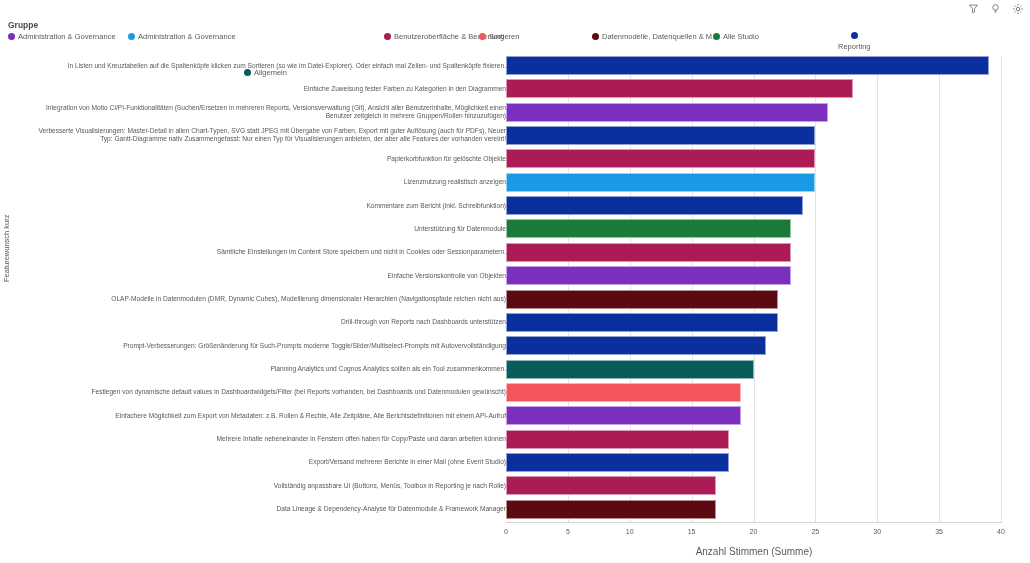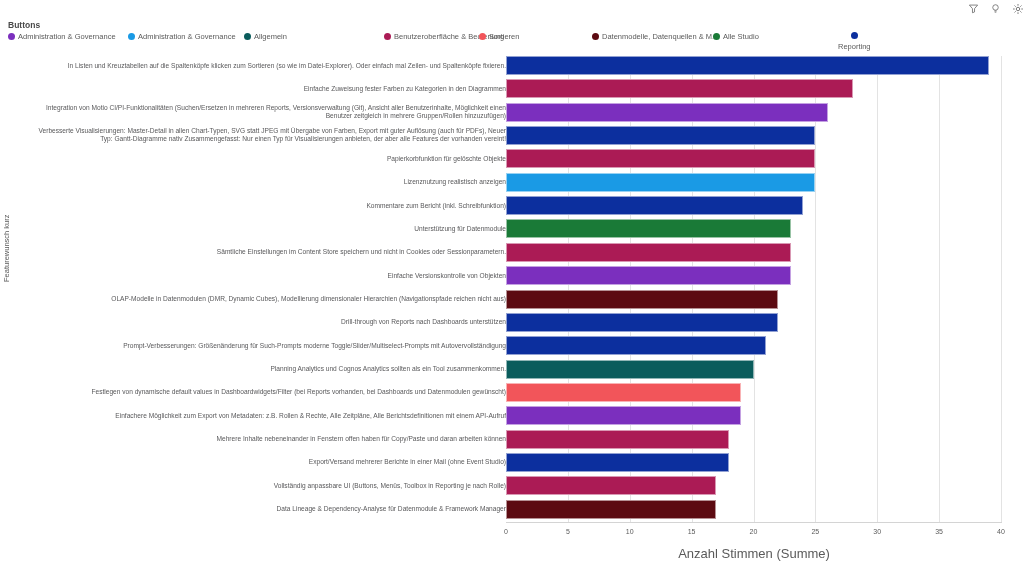--- a/index.html
+++ b/index.html
@@ -154,21 +154,21 @@
     font-size: 7px;
     color: #5a5a5a;
     transform: translateX(-50%);
   }
   #x-axis-title {
     position: absolute;
     left: 506px;
     top: 496px;
     width: 496px;
     text-align: center;
-    font-size: 13px;
+    font-size: 10px;
     color: #5a5a5a;
   }
 </style>
 </head>
 <body>
 
 <div id="chart-header">
   <div id="header-icons">
     <span class="hicon">
       <svg width="11" height="11" viewBox="0 0 16 16">
@@ -186,31 +186,31 @@
           <circle cx="8" cy="8" r="2.3" fill="none" stroke="#6b6b6b" stroke-width="1.2"></circle>
           <g stroke="#6b6b6b" stroke-width="1.2">
             <path d="M8 1.4v2.2M8 12.4v2.2M1.4 8h2.2M12.4 8h2.2M3.4 3.4l1.5 1.5M11.1 11.1l1.5 1.5M12.6 3.4l-1.5 1.5M4.9 11.1l-1.5 1.5"></path>
           </g>
         </svg>
     </span>
   </div>
 </div>
 
 <div id="legend">
-  <div id="legend-title">Buttons</div>
+  <div id="legend-title">Gruppe</div>
   <div id="legend-items">
       <div class="legend-item" style="left: 0px;">
         <span class="legend-swatch" style="background: rgb(123, 47, 190);"></span>
         <span>Administration &amp; Governance</span>
       </div>
       <div class="legend-item" style="left: 120px;">
         <span class="legend-swatch" style="background: rgb(26, 154, 229);"></span>
         <span>Administration &amp; Governance</span>
       </div>
-      <div class="legend-item" style="left: 236px;">
+      <div class="legend-item" style="left: 236px; margin-top: 36px;">
         <span class="legend-swatch" style="background: rgb(10, 92, 92);"></span>
         <span>Allgemein</span>
       </div>
       <div class="legend-item" style="left: 376px;">
         <span class="legend-swatch" style="background: rgb(171, 27, 85);"></span>
         <span>Benutzeroberfläche &amp; Bedienung</span>
       </div>
       <div class="legend-item" style="left: 471px;">
         <span class="legend-swatch" style="background: rgb(242, 85, 90);"></span>
         <span>Sortieren</span>

